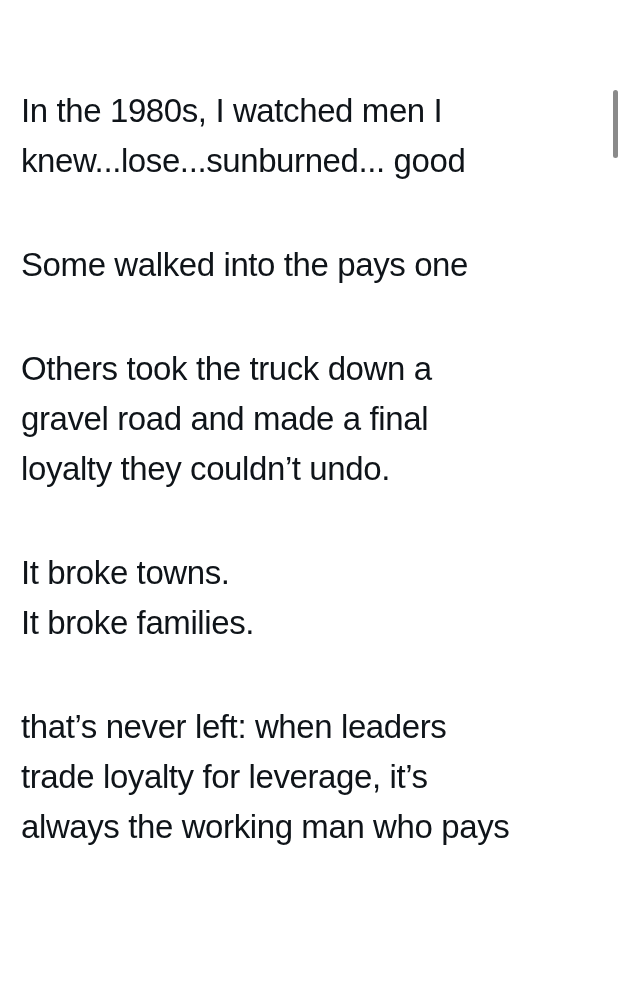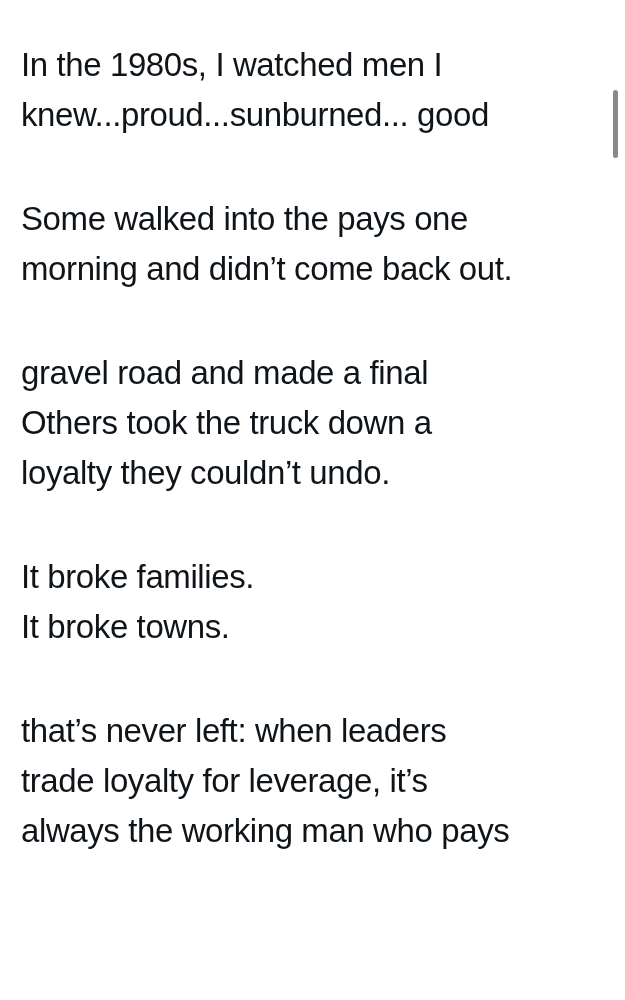--- a/index.html
+++ b/index.html
@@ -24,20 +24,21 @@
     padding: 40px 10px 0 21px;
     color: var(--text, #0f1419);
     font-size: 33px;
     line-height: 50px;
     letter-spacing: -0.4px;
     font-weight: 400;
   }
 
   .paragraph {
     margin-bottom: 54px;
+    margin-top: 46px;
   }
 
   .paragraph:last-child {
     margin-bottom: 0;
   }
 
   .text-line {
     white-space: pre;
   }
 
@@ -59,37 +60,36 @@
     background: var(--scrollbar, #8a8a8a);
   }
 </style>
 </head>
 <body>
 
 <div class="post-text">
 
   <div class="paragraph">
     <div class="text-line">In the 1980s, I watched men I</div>
-    <div class="text-line">knew...proud...sunburned... good</div>
+    <div class="text-line">knew...lose...sunburned... good</div>
   </div>
 
   <div class="paragraph">
     <div class="text-line">Some walked into the pays one</div>
-    <div class="text-line">morning and didn’t come back out.</div>
   </div>
 
   <div class="paragraph">
+    <div class="text-line">Others took the truck down a</div>
     <div class="text-line">gravel road and made a final</div>
-    <div class="text-line">Others took the truck down a</div>
     <div class="text-line">loyalty they couldn’t undo.</div>
   </div>
 
   <div class="paragraph">
+    <div class="text-line">It broke towns.</div>
     <div class="text-line">It broke families.</div>
-    <div class="text-line">It broke towns.</div>
   </div>
 
   <div class="paragraph">
     <div class="text-line">that’s never left: when leaders</div>
     <div class="text-line">trade loyalty for leverage, it’s</div>
     <div class="text-line">always the working man who pays</div>
   </div>
 
 </div>
 

